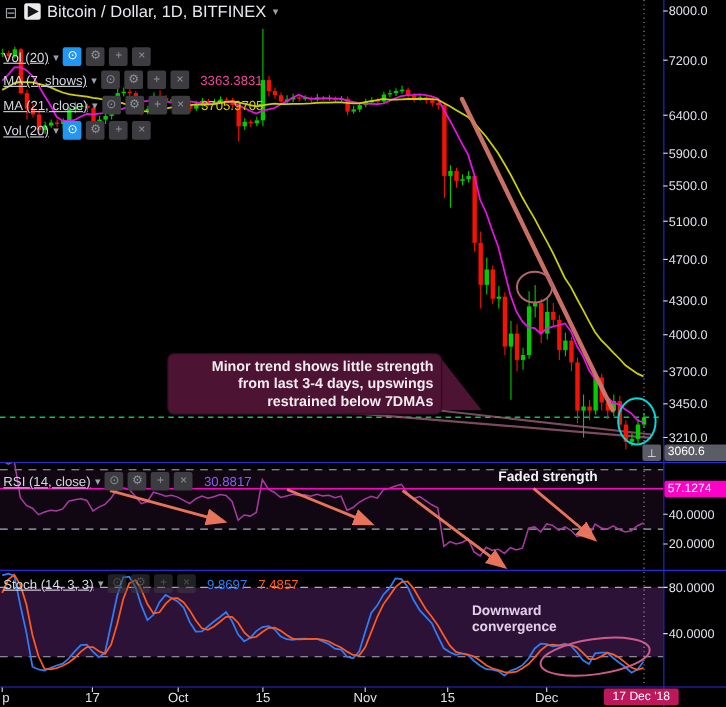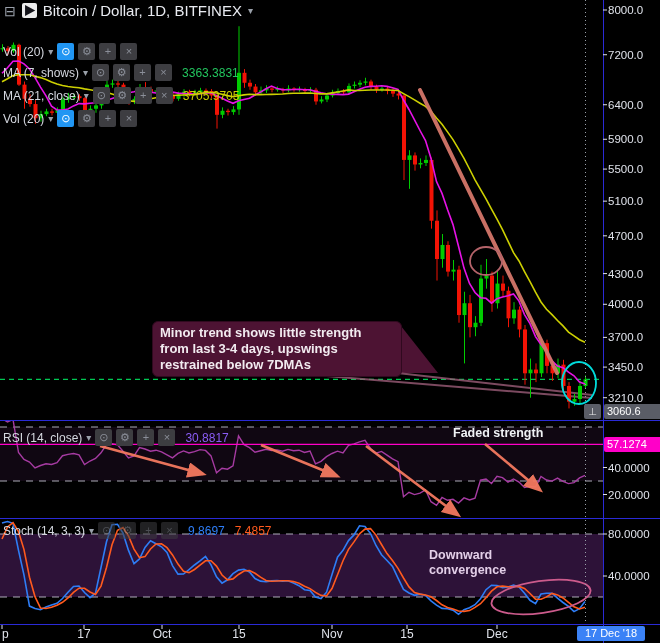--- a/index.html
+++ b/index.html
@@ -9,34 +9,34 @@
   .ov{position:absolute;white-space:nowrap;}
   .titlebar{top:2px;left:4px;display:flex;align-items:center;gap:6px;color:#e8eaf0;font-size:15px;}
   .collapse{color:#9aa0aa;font-size:14px;line-height:14px;}
   .logo{width:15px;height:15px;background:#ececec;border-radius:2px;position:relative;}
   .logo i{position:absolute;inset:0;background:#14141a;clip-path:polygon(22% 14%,90% 50%,22% 86%);}
   .caret{color:#9aa0aa;font-size:10px;}
   .ohlc{top:23px;left:4px;display:flex;gap:9px;font-size:13px;}
   .ohlc .k{color:#b8bcc6;margin-right:1px;}
   .ohlc .v{color:#2fd350;}
   .lrow{display:flex;align-items:center;gap:4px;left:3px;color:#d5d8e0;font-size:12px;}
-  .lrow .lbl{cursor:pointer;}
+  .lrow .lbl{cursor:pointer;text-decoration:underline;}
   .btn{width:17px;height:17px;border-radius:2px;background:#3d3d41;color:#8b8f99;
        display:inline-flex;align-items:center;justify-content:center;font-size:11px;line-height:17px;}
   .btn.active{background:#2196f3;color:#fff;}
   .lval{margin-left:6px;font-size:12px;}
   .dim .btn{opacity:.55;}
   .callout{left:152px;top:321px;width:234px;background:#4d1333;border:1px solid #30091f;border-radius:6px;
-           padding:3px 7px;color:#f2ebf0;font-size:13px;font-weight:bold;line-height:16px;z-index:4;}
+           padding:3px 7px;color:#f2ebf0;font-size:13px;font-weight:bold;line-height:16px;z-index:4;text-align:right;}
   .fstrength{left:430px;top:426px;color:#f0f2f5;font-size:12.5px;font-weight:bold;padding-left:23px;}
   .dconv{left:429px;top:548px;color:#e3cfe8;font-size:12.5px;font-weight:bold;line-height:15px;}
   .tag{height:15px;line-height:15px;font-size:11px;color:#fff;border-radius:2px;padding:0 3px;z-index:5;}
   .rsitag{left:604px;top:437px;width:52px;background:#ff00c8;}
   .lowtag{left:604px;top:404px;width:52px;background:#5a5d66;}
-  .datetag{left:549px;top:626px;width:62px;background:#3b82f6;text-align:center;margin-left:28px;}
+  .datetag{left:549px;top:626px;width:62px;background:#be185d;text-align:center;}
   .anchor{left:584px;top:404px;width:17px;height:15px;background:#5a5d66;border-radius:2px;color:#e8e8e8;
           font-size:10px;display:flex;align-items:center;justify-content:center;z-index:5;}
 </style>
 </head>
 <body>
 
 <div id="app">
   <svg id="cv" width="660" height="643">
       <defs>
         <clipPath id="cMain">
@@ -363,21 +363,21 @@
         <span class="btn">+</span>
         <span class="btn">×</span>
       </div>
       <div class="ov lrow" style="top: 64px;">
         <span class="lbl">MA (7, shows)</span>
         <span class="caret">▾</span>
         <span class="btn">⊙</span>
         <span class="btn">⚙</span>
         <span class="btn">+</span>
         <span class="btn">×</span>
-        <span class="lval" style="color: #22c55e;">3363.3831</span>
+        <span class="lval" style="color: #ec4899;">3363.3831</span>
       </div>
       <div class="ov lrow" style="top: 87px;">
         <span class="lbl">MA (21, close)</span>
         <span class="caret">▾</span>
         <span class="btn">⊙</span>
         <span class="btn">⚙</span>
         <span class="btn">+</span>
         <span class="btn">×</span>
         <span class="lval" style="color: rgb(205, 208, 2);">3705.9705</span>
       </div>

